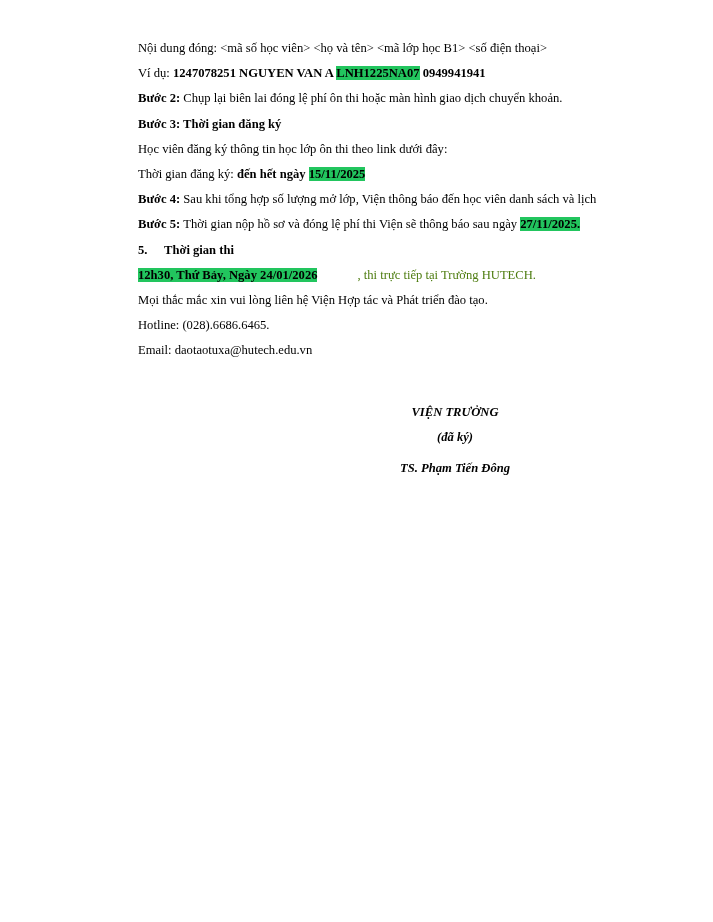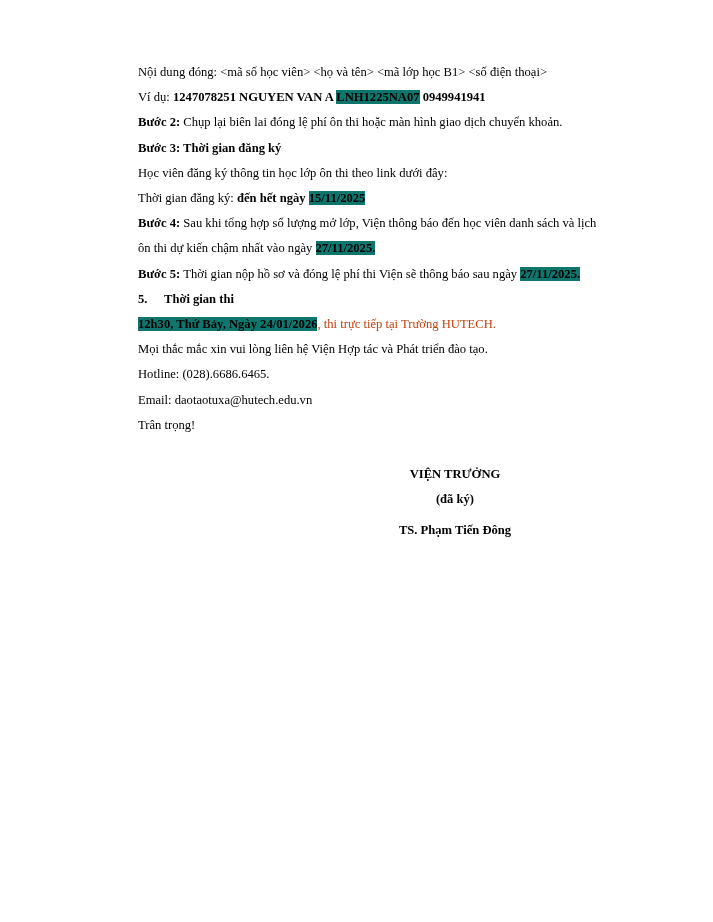--- a/index.html
+++ b/index.html
@@ -12,49 +12,51 @@
     background: #ffffff;
     font-family: "Liberation Serif", serif;
     color: #000000;
     overflow: hidden;
   }
   .page {
     position: relative;
     width: 713px;
     height: 922px;
     box-sizing: border-box;
-    padding: 60px 118px 0 138px;
+    padding: 36px 118px 0 138px;
   }
   .line {
     font-size: 12.6px;
     line-height: 25.2px;
     white-space: nowrap;
   }
   .b { font-weight: bold; }
   .hl {
-    background: #0f766e;
+    background: #22c55e;
   }
   .red {
-    color: #c2410c;
+    color: #4d7c0f;
+    margin-left: 40px;
   }
   .indent-num {
     display: flex;
     align-items: baseline;
   }
   .indent-num .num {
     width: 26px;
     flex: 0 0 26px;
     font-weight: bold;
   }
   .sig {
-    margin-top: 24px;
+    margin-top: 36px;
     text-align: center;
     width: 260px;
     margin-left: auto;
     margin-right: 10px;
+    font-style: italic;
   }
   .sig .line {
     white-space: nowrap;
     text-align: center;
   }
   .sig-name { font-weight: bold; }
   .sig-gap-2 { height: 6px; }
 </style>
 </head>
 <body>
@@ -85,23 +87,20 @@
 
 
     <div class="line">
       <span>Thời gian đăng ký: </span><span class="b">đến hết ngày </span><span class="b hl">15/11/2025</span>
     </div>
 
     <div class="line">
       <span class="b">Bước 4: </span><span>Sau khi tổng hợp số lượng mở lớp, Viện thông báo đến học viên danh sách và lịch</span>
     </div>
 
-    <div class="line">
-      <span>ôn thi dự kiến chậm nhất vào ngày </span><span class="b hl">27/11/2025.</span>
-    </div>
 
     <div class="line">
       <span class="b">Bước 5: </span><span>Thời gian nộp hồ sơ và đóng lệ phí thi Viện sẽ thông báo sau ngày </span><span class="b hl">27/11/2025.</span>
     </div>
 
     <div class="line indent-num">
       <span class="num">5.</span>
         <span class="b">Thời gian thi</span>
     </div>
 
@@ -114,23 +113,20 @@
     </div>
 
     <div class="line">
       <span>Hotline: (028).6686.6465.</span>
     </div>
 
     <div class="line">
       <span>Email: daotaotuxa@hutech.edu.vn</span>
     </div>
 
-    <div class="line">
-      <span>Trân trọng!</span>
-    </div>
 
   </div>
 
   <div class="sig">
     <div class="line sig-name">VIỆN TRƯỞNG</div>
     <div class="line sig-name">(đã ký)</div>
     <div class="sig-gap-2"></div>
     <div class="line sig-name">TS. Phạm Tiến Đông</div>
   </div>
 

